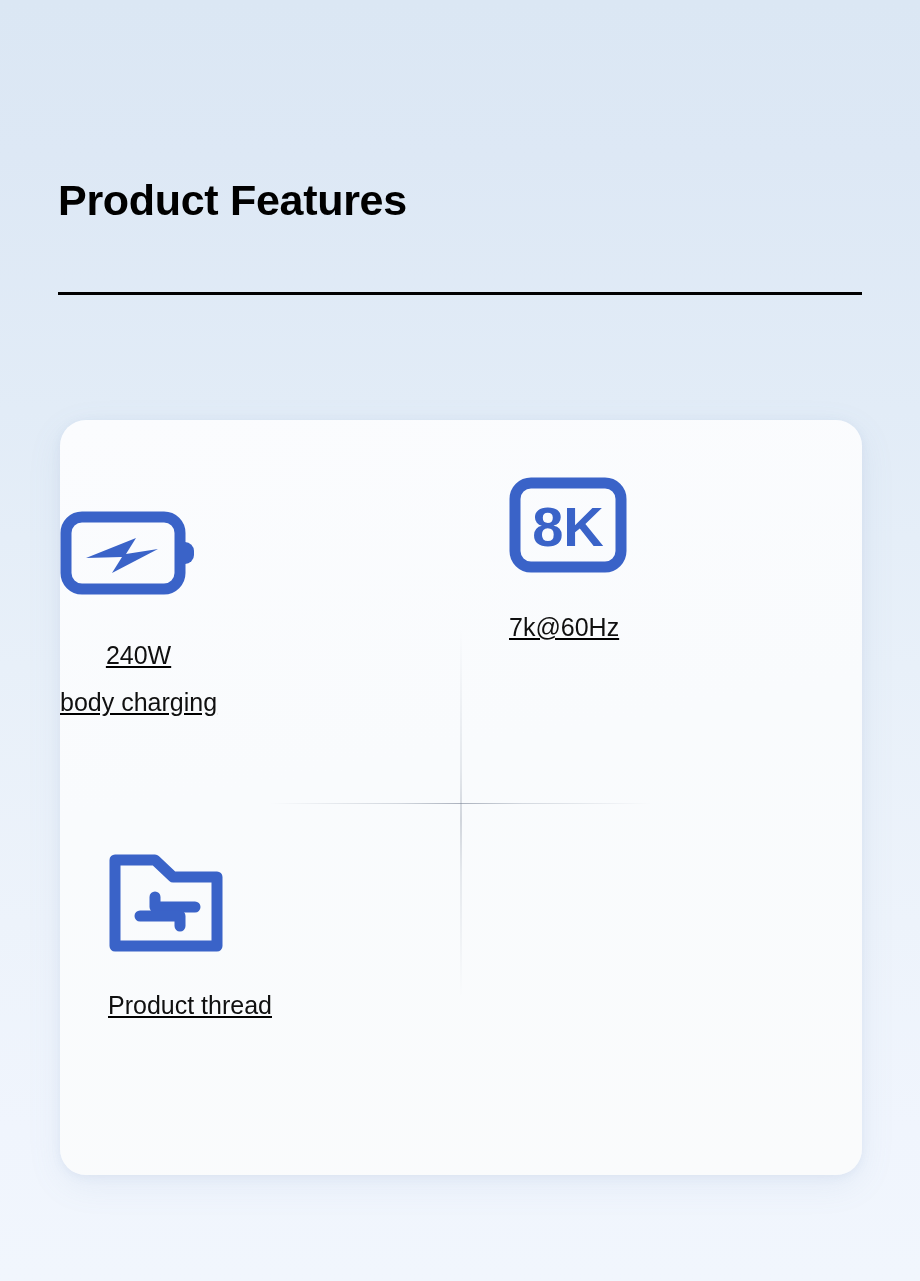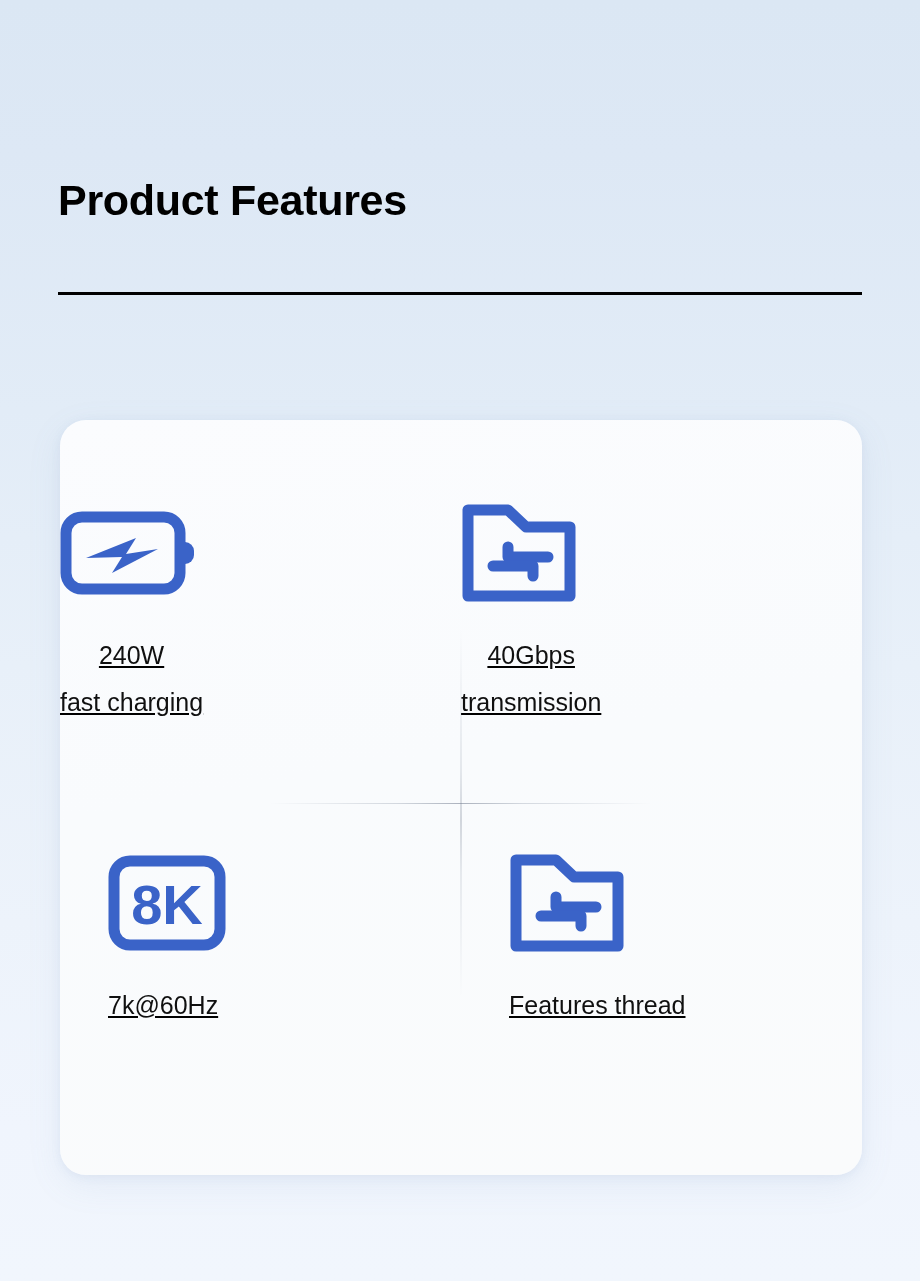--- a/index.html
+++ b/index.html
@@ -155,37 +155,24 @@
       <div class="cell">
         <div class="cell-icon">
           <svg width="136" height="94" viewBox="0 0 136 94" fill="none" xmlns="http://www.w3.org/2000/svg">
             <rect x="6" y="11" width="114" height="72" rx="16" ry="16" stroke="#3a63c8" stroke-width="11" fill="none"></rect>
             <path d="M120 36 h5 a9 9 0 0 1 9 9 v4 a9 9 0 0 1 -9 9 h-5 z" fill="#3a63c8"></path>
             <path d="M26 52 L76 32 L66 48 L98 43 L52 67 L62 51 Z" fill="#3a63c8"></path>
           </svg>
         </div>
         <div class="cell-label">
           <span class="l1">240W</span>
-          <span class="l2">fast charging</span>
+          <span class="l2">body charging</span>
         </div>
       </div>
 
-      <div class="cell">
-        <div class="cell-icon">
-          <svg width="116" height="98" viewBox="0 0 116 98" fill="none" xmlns="http://www.w3.org/2000/svg">
-            <path d="M7 6 h40 l18 17 h44 v69 h-102 z" stroke="#3a63c8" stroke-width="11" stroke-linejoin="round" fill="none"></path>
-            <path d="M47 43 v10 h40" stroke="#3a63c8" stroke-width="11" stroke-linecap="round" stroke-linejoin="round" fill="none"></path>
-            <path d="M72 72 v-10 h-40" stroke="#3a63c8" stroke-width="11" stroke-linecap="round" stroke-linejoin="round" fill="none"></path>
-          </svg>
-        </div>
-        <div class="cell-label">
-          <span class="l1">40Gbps</span>
-          <span class="l2">transmission</span>
-        </div>
-      </div>
 
       <div class="cell row2">
         <div class="cell-icon">
           <svg width="118" height="96" viewBox="0 0 118 96" fill="none" xmlns="http://www.w3.org/2000/svg">
             <rect x="6" y="6" width="106" height="84" rx="16" ry="16" stroke="#3a63c8" stroke-width="11" fill="none"></rect>
             <text x="59" y="49" text-anchor="middle" dominant-baseline="central" font-family="Liberation Sans, sans-serif" font-size="56" font-weight="700" fill="#3a63c8">8K</text>
           </svg>
         </div>
         <div class="cell-label">
           <span class="l1">7k@60Hz</span>
@@ -194,21 +181,21 @@
 
       <div class="cell row2">
         <div class="cell-icon">
           <svg width="116" height="98" viewBox="0 0 116 98" fill="none" xmlns="http://www.w3.org/2000/svg">
             <path d="M7 6 h40 l18 17 h44 v69 h-102 z" stroke="#3a63c8" stroke-width="11" stroke-linejoin="round" fill="none"></path>
             <path d="M47 43 v10 h40" stroke="#3a63c8" stroke-width="11" stroke-linecap="round" stroke-linejoin="round" fill="none"></path>
             <path d="M72 72 v-10 h-40" stroke="#3a63c8" stroke-width="11" stroke-linecap="round" stroke-linejoin="round" fill="none"></path>
           </svg>
         </div>
         <div class="cell-label">
-          <span class="l1">Features thread</span>
+          <span class="l1">Product thread</span>
         </div>
       </div>
 
     </div>
 
     <div class="divider-v"></div>
     <div class="divider-h"></div>
   </div>
 
 </div>

